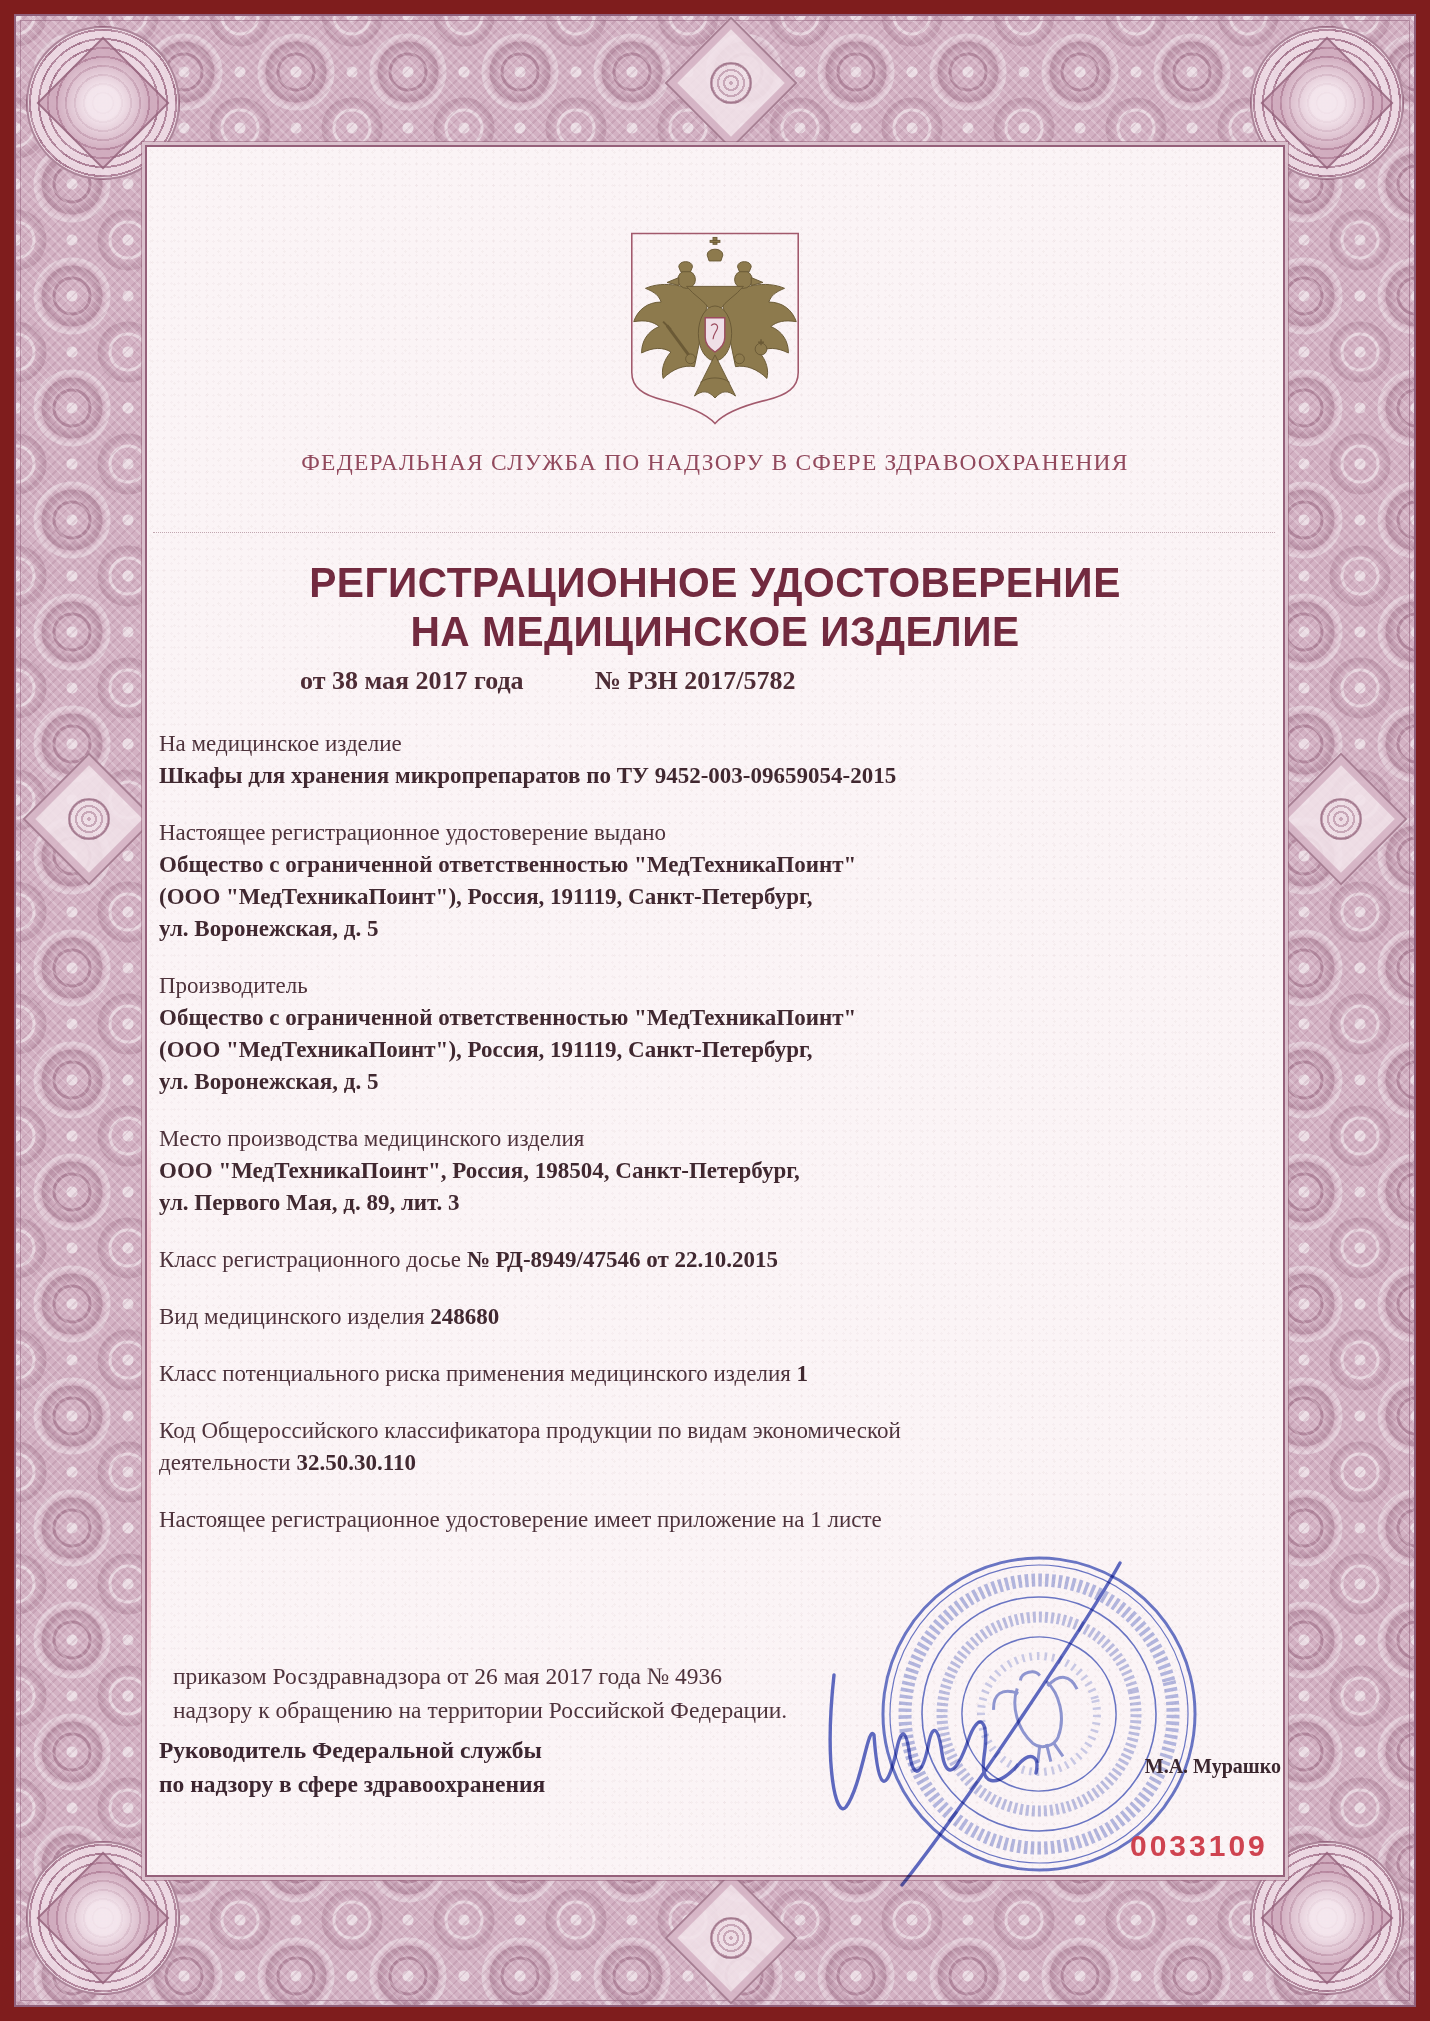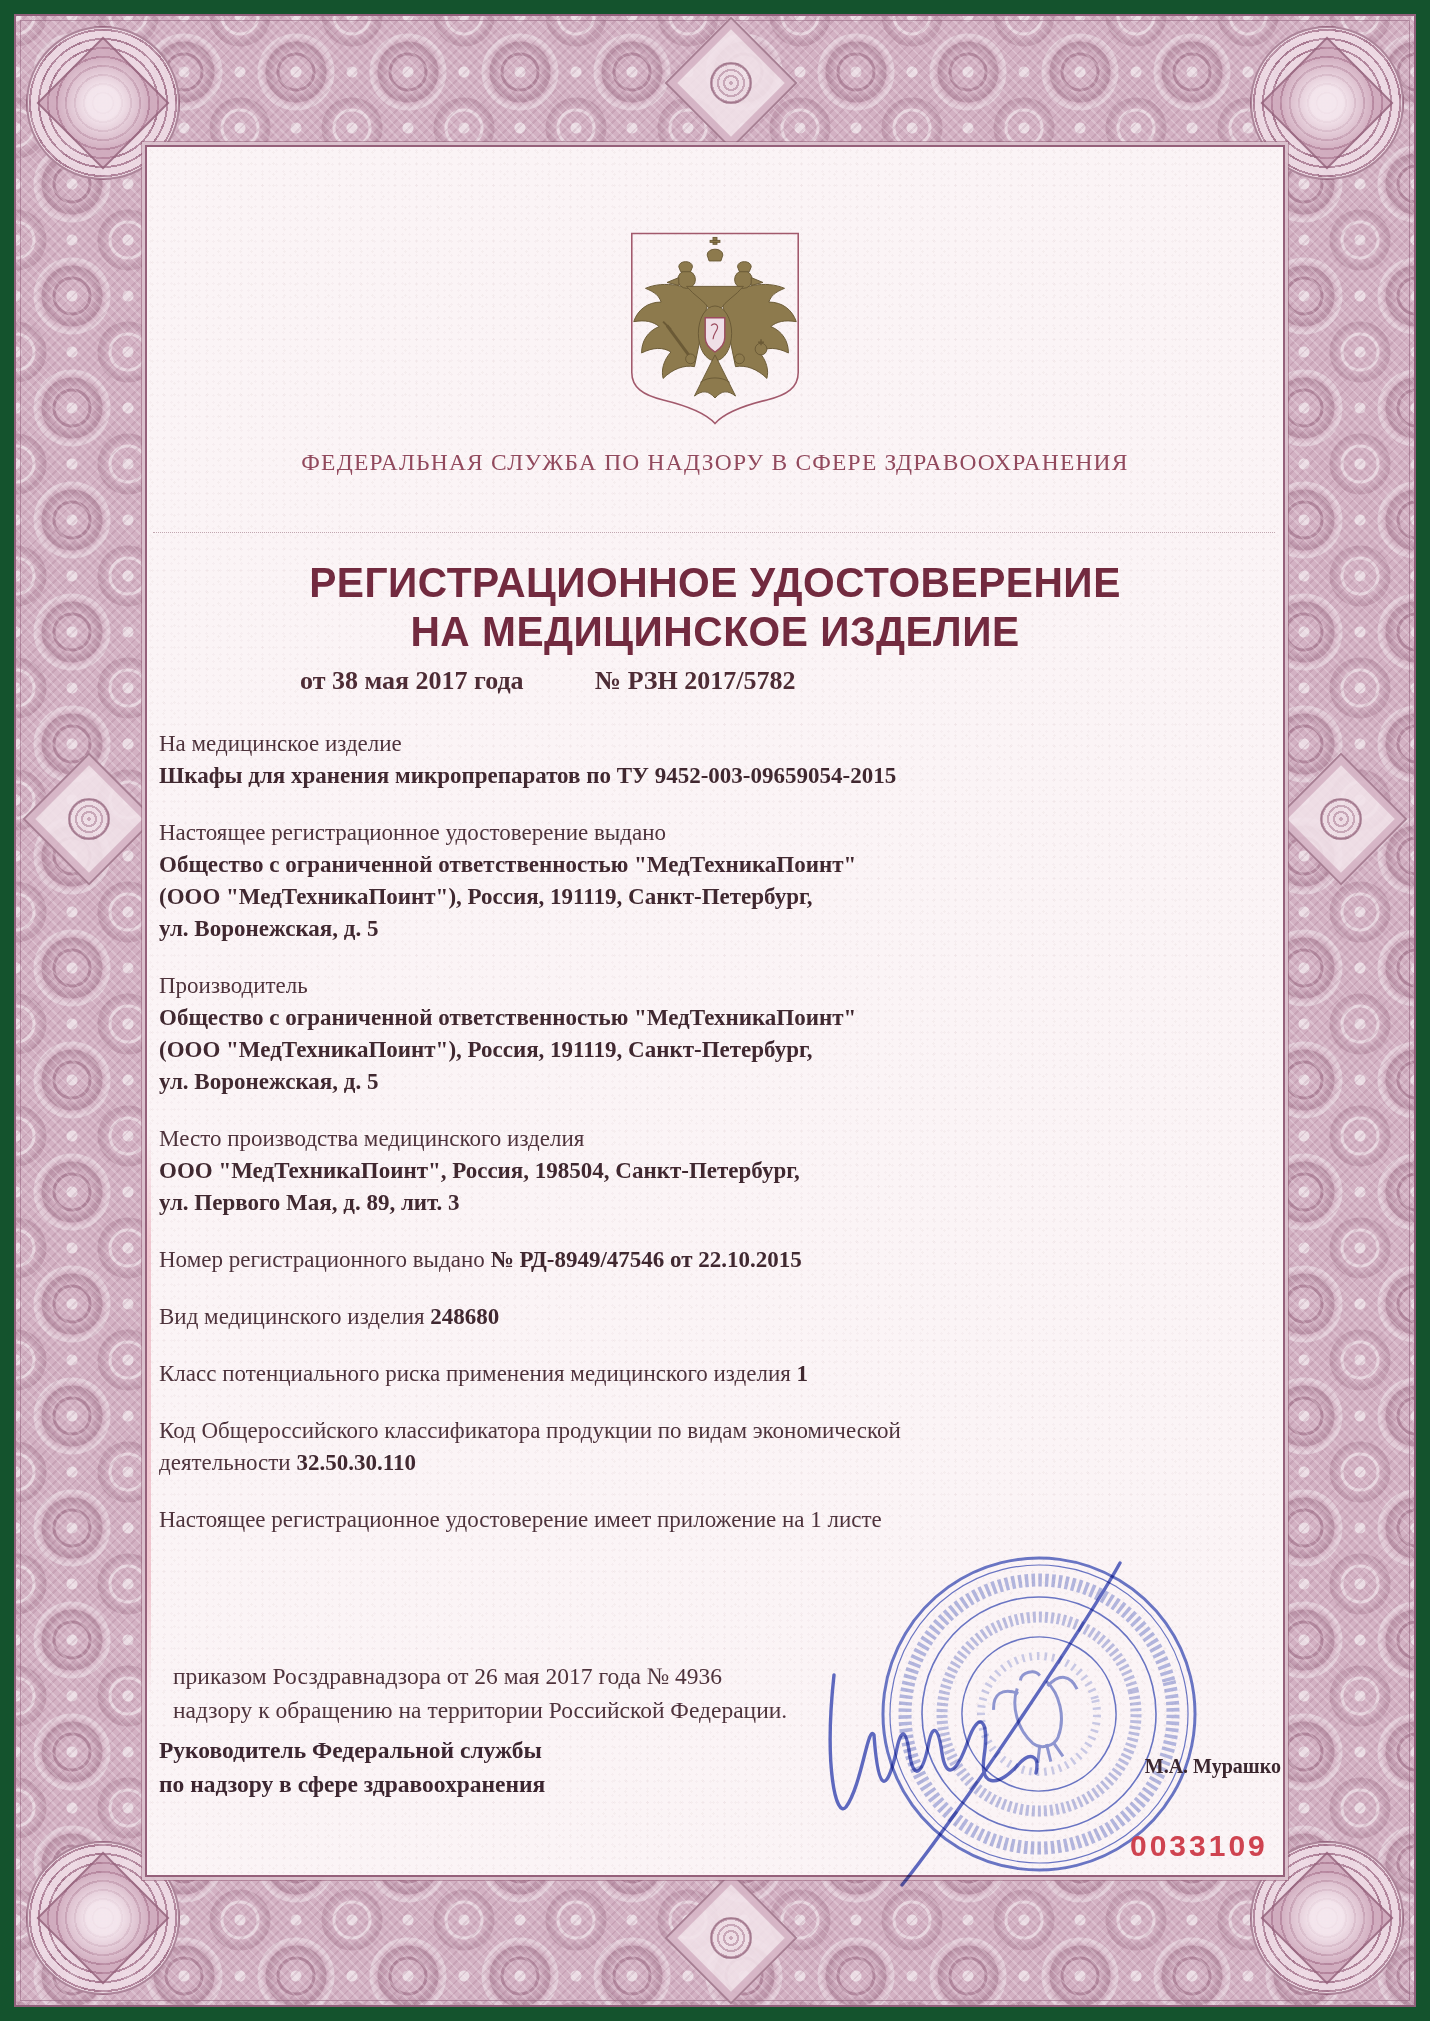--- a/index.html
+++ b/index.html
@@ -1,18 +1,18 @@
 <!DOCTYPE html>
 <html><head>
 <meta charset="utf-8">
 <style>
   * { margin:0; padding:0; box-sizing:border-box; }
   body { width:1430px; height:2021px; background:#fdfafb; font-family:"Liberation Serif", serif; }
 
-  .page { position:relative; width:1430px; height:2021px; overflow:hidden; background:#14532d; }
+  .page { position:relative; width:1430px; height:2021px; overflow:hidden; background:#7f1d1d; }
 
   
   .band{
     position:absolute; inset:14px;
     border:2px solid #91607b;
     background-color:#d3b1c3;
     background-image:
       repeating-linear-gradient(45deg, rgba(255,255,255,.20) 0 2px, rgba(255,255,255,0) 2px 7px),
       repeating-linear-gradient(-45deg, rgba(128,74,102,.14) 0 2px, rgba(128,74,102,0) 2px 7px),
       radial-gradient(circle, rgba(255,255,255,0) 16px, rgba(128,74,102,.40) 17px 19px, rgba(128,74,102,0) 20px, rgba(128,74,102,.30) 28px 30px, rgba(128,74,102,0) 31px, rgba(255,255,255,.35) 36px 38px, rgba(255,255,255,0) 39px),
@@ -182,21 +182,21 @@
         <span class="bl">Общество с ограниченной ответственностью "МедТехникаПоинт"</span>
         <span class="bl">(ООО "МедТехникаПоинт"), Россия, 191119, Санкт-Петербург,</span>
         <span class="bl">ул. Воронежская, д. 5</span>
       </p>
       <p>
         <span>Место производства медицинского изделия</span>
         <span class="bl">ООО "МедТехникаПоинт", Россия, 198504, Санкт-Петербург,</span>
         <span class="bl">ул. Первого Мая, д. 89, лит. 3</span>
       </p>
       <p>
-        <span>Номер регистрационного выдано</span>
+        <span>Класс регистрационного досье</span>
         <b>№ РД-8949/47546 от 22.10.2015</b>
       </p>
       <p>
         <span>Вид медицинского изделия</span>
         <b>248680</b>
       </p>
       <p>
         <span>Класс потенциального риска применения медицинского изделия</span>
         <b>1</b>
       </p>

